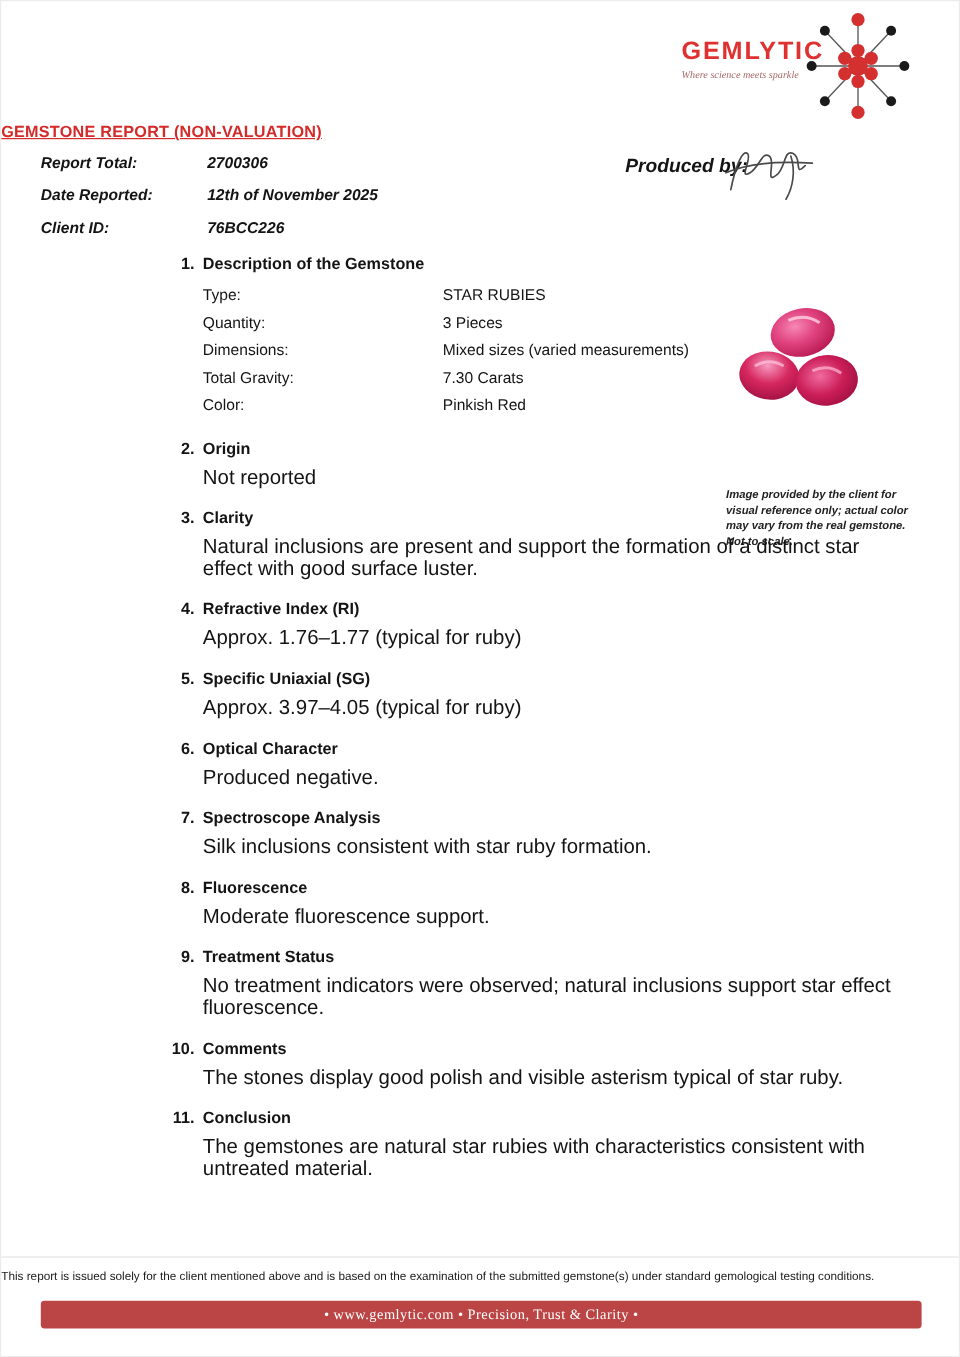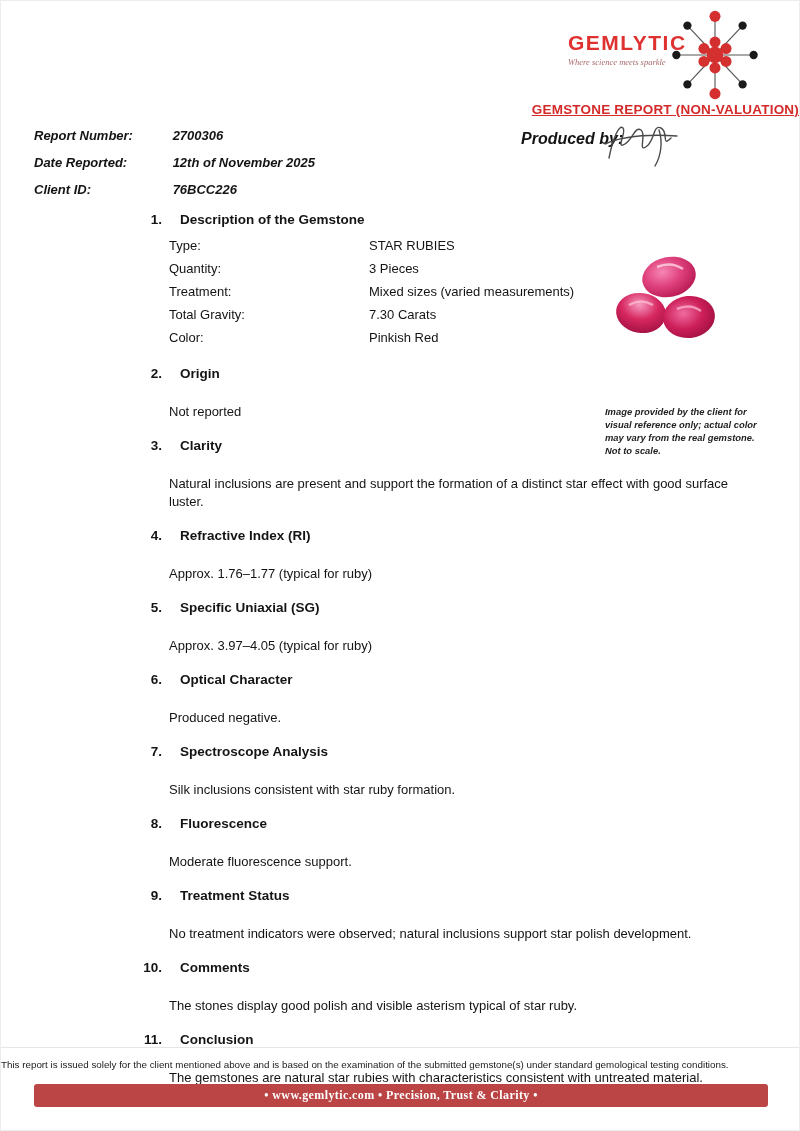--- a/index.html
+++ b/index.html
@@ -7,47 +7,47 @@
   body { font-family:"Liberation Sans", sans-serif; color:#141414; }
   .page { position:relative; width:800px; height:1131px; margin:0 auto; background:#ffffff; border:1px solid #ececec; overflow:hidden; }
 
   
   .logo-block { position:absolute; top:30px; left:567px; width:110px; }
   .logo-word { font-size:21px; font-weight:bold; letter-spacing:1.5px; color:#e03131; }
   .logo-tag { font-size:8.5px; font-style:italic; font-family:"Liberation Serif", serif; color:#a86a6a; margin-top:2px; }
   .logo-icon { position:absolute; top:8px; left:668px; width:92px; height:92px; }
 
   
-  .title { position:absolute; top:101px; left:0; width:100%; text-align:right; font-size:13.5px; font-weight:bold; color:#d42a2a; text-decoration:underline; letter-spacing:.2px; }
+  .title { position:absolute; top:101px; left:0; width:100%; text-align:left; font-size:13.5px; font-weight:bold; color:#d42a2a; text-decoration:underline; letter-spacing:.2px; }
 
   
   .meta { position:absolute; top:127px; left:33px; }
   .meta-row { height:27px; font-size:13px; font-style:italic; font-weight:bold; }
   .meta-label { display:inline-block; width:135px; }
   .produced { position:absolute; top:129px; left:520px; font-size:16px; font-style:italic; font-weight:bold; }
   .signature { position:absolute; top:-16px; left:78px; width:85px; height:58px; }
 
   
   .gem-photo { position:absolute; top:250px; left:606px; width:124px; height:112px; }
   .gem-caption { position:absolute; top:404px; left:604px; width:160px; font-size:9.4px; font-style:italic; font-weight:600; line-height:1.4; color:#222; }
 
   
   .sections { position:absolute; top:210px; left:135px; width:612px; }
   .section { margin-bottom:16px; }
   .sec-head { display:flex; font-weight:bold; font-size:13.5px; line-height:17px; }
   .sec-num { width:26px; text-align:right; flex:0 0 26px; }
-  .sec-title { margin-left:18px; }
-  .sec-body { margin:21px 0 0 33px; font-size:13px; line-height:18px; max-width:580px; }
+  .sec-title { margin-left:7px; }
+  .sec-body { margin:7px 0 0 33px; font-size:17px; line-height:18px; max-width:580px; }
   .fields { margin:6px 0 0 33px; }
   .field-row { display:grid; grid-template-columns:200px 1fr; font-size:13px; line-height:23px; }
 
   
   .footer-line { position:absolute; top:1046px; left:0; width:100%; border-top:1px solid #e6e6e6; }
   .disclaimer { position:absolute; top:1058px; left:0; width:100%; text-align:left; font-size:9.8px; color:#1a1a1a; }
-  .footer-bar { position:absolute; top:1083px; left:33px; width:734px; height:23px; background:#bb4545; border-radius:3px; color:#ffffff; text-align:center; line-height:23px; font-family:"Liberation Serif", serif; font-weight:bold; font-size:12px; letter-spacing:.4px; }
+  .footer-bar { position:absolute; top:1083px; left:33px; width:734px; height:23px; background:#bb4545; border-radius:3px; color:#ffffff; text-align:center; line-height:23px; font-family:"Liberation Serif", serif; font-weight:normal; font-size:12px; letter-spacing:.4px; }
 </style>
 </head>
 <body>
 
 <div class="page">
 
   <div class="logo-block">
     <div class="logo-word">GEMLYTIC</div>
     <div class="logo-tag">Where science meets sparkle</div>
   </div>
@@ -80,21 +80,21 @@
       <circle cx="50" cy="64" r="6"></circle>
         <circle cx="38" cy="57" r="6"></circle>
         <circle cx="38" cy="43" r="6"></circle>
     </g>
   </svg>
 
   <div class="title">GEMSTONE REPORT (NON-VALUATION)</div>
 
   <div class="meta">
     <div class="meta-row">
-      <span class="meta-label">Report Number:</span>
+      <span class="meta-label">Report Total:</span>
       <span class="meta-value">2700306</span>
     </div>
     <div class="meta-row">
       <span class="meta-label">Date Reported:</span>
       <span class="meta-value">12th of November 2025</span>
     </div>
     <div class="meta-row">
       <span class="meta-label">Client ID:</span>
       <span class="meta-value">76BCC226</span>
     </div>
@@ -148,21 +148,21 @@
       <div class="fields">
         <div class="field-row">
           <span>Type:</span>
           <span>STAR RUBIES</span>
         </div>
         <div class="field-row">
           <span>Quantity:</span>
           <span>3 Pieces</span>
         </div>
         <div class="field-row">
-          <span>Treatment:</span>
+          <span>Dimensions:</span>
           <span>Mixed sizes (varied measurements)</span>
         </div>
         <div class="field-row">
           <span>Total Gravity:</span>
           <span>7.30 Carats</span>
         </div>
         <div class="field-row">
           <span>Color:</span>
           <span>Pinkish Red</span>
         </div>
@@ -223,21 +223,21 @@
         <span class="sec-title">Fluorescence</span>
       </div>
       <div class="sec-body">Moderate fluorescence support.</div>
     </div>
 
     <div class="section">
       <div class="sec-head">
         <span class="sec-num">9.</span>
         <span class="sec-title">Treatment Status</span>
       </div>
-      <div class="sec-body">No treatment indicators were observed; natural inclusions support star polish development.</div>
+      <div class="sec-body">No treatment indicators were observed; natural inclusions support star effect fluorescence.</div>
     </div>
 
     <div class="section">
       <div class="sec-head">
         <span class="sec-num">10.</span>
         <span class="sec-title">Comments</span>
       </div>
       <div class="sec-body">The stones display good polish and visible asterism typical of star ruby.</div>
     </div>
 

